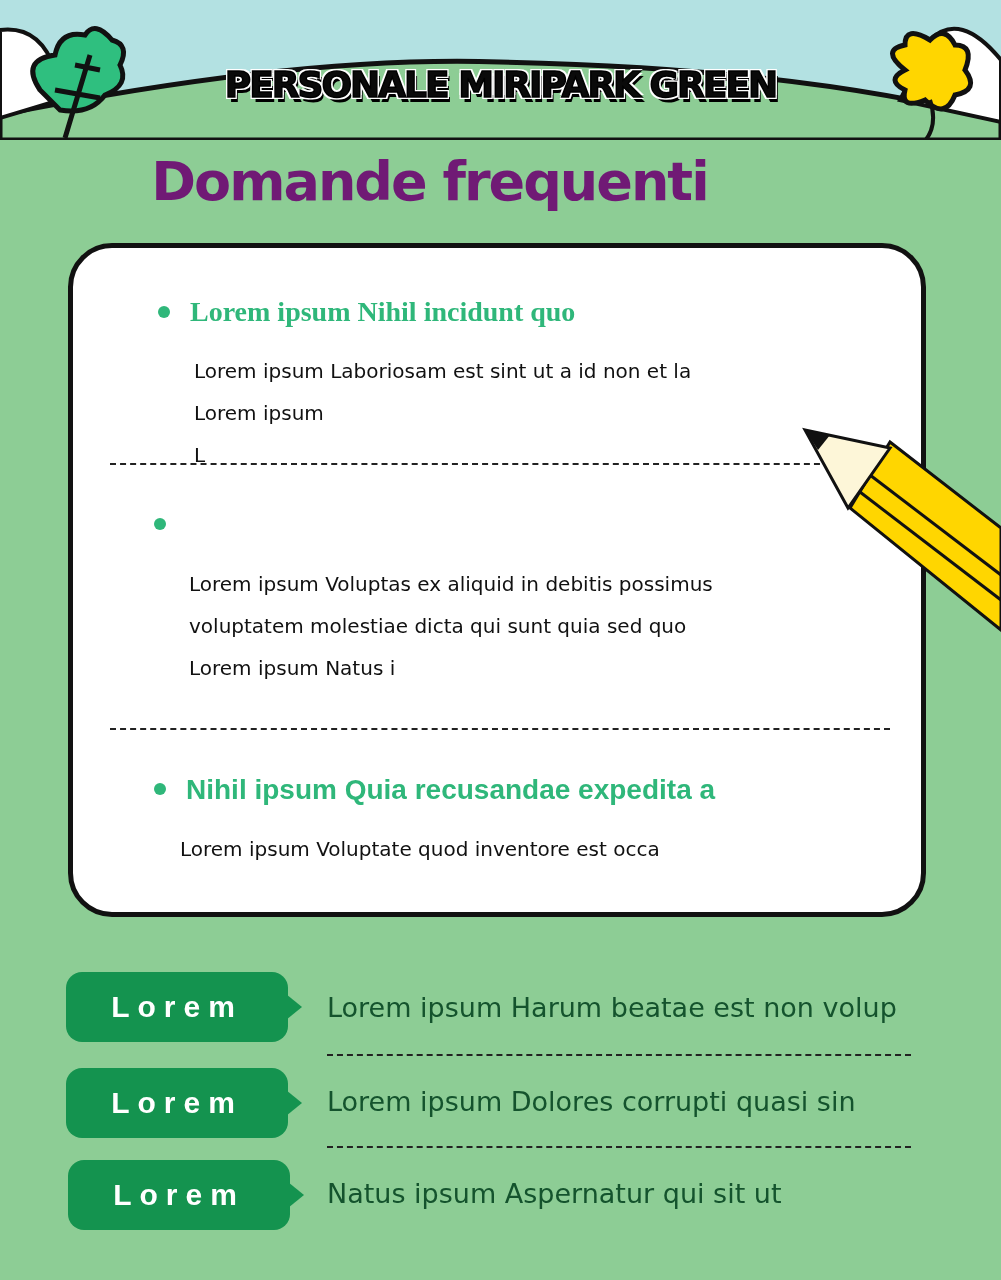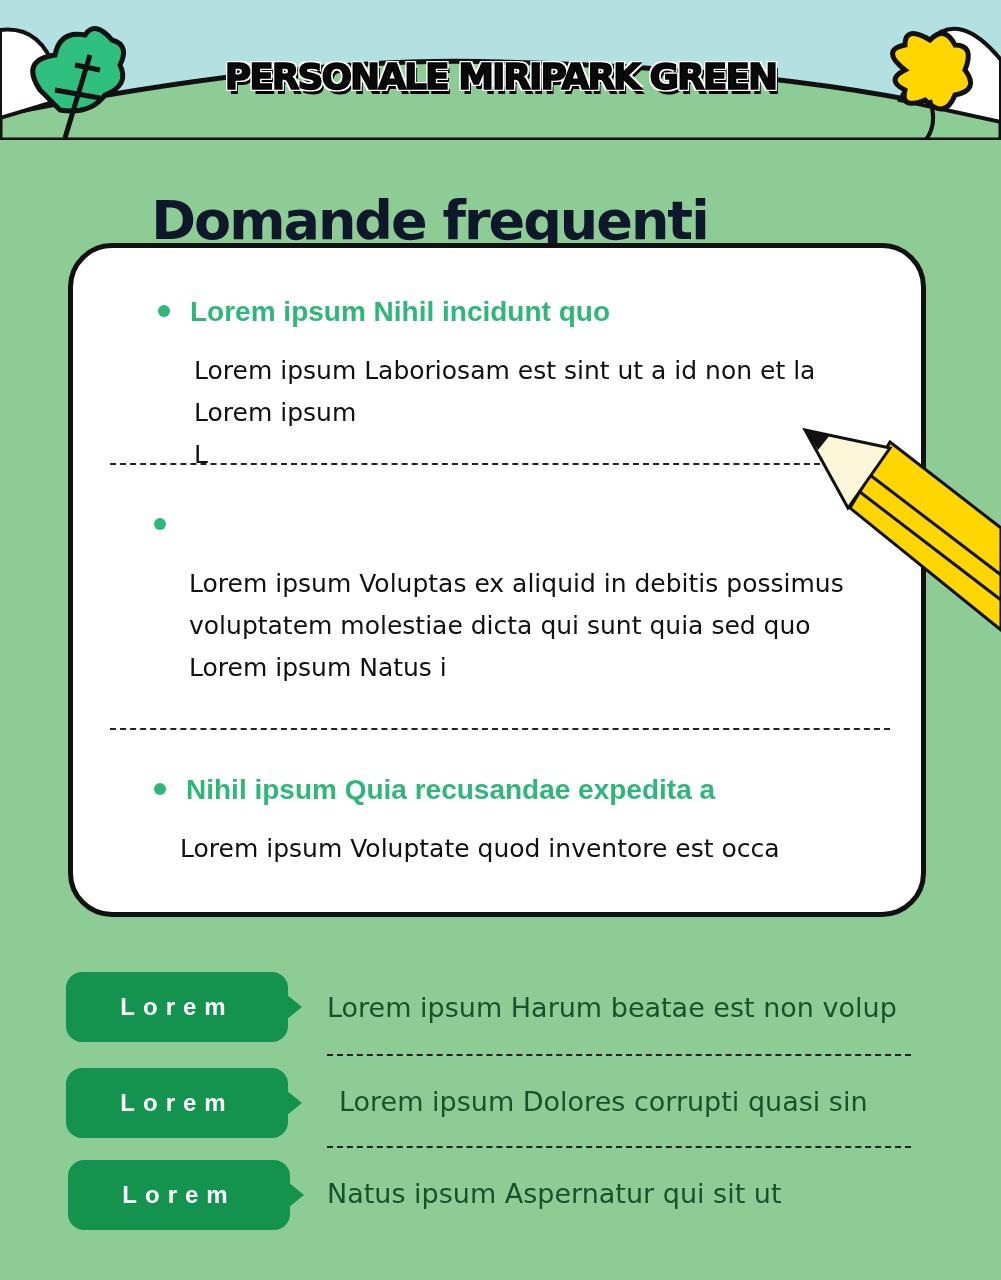--- a/index.html
+++ b/index.html
@@ -1,26 +1,26 @@
 <!DOCTYPE html>
 <html><head>
 <meta charset="utf-8">
 <style>
   html,body{margin:0;padding:0;}
   body{width:1001px;height:1280px;overflow:hidden;position:relative;background:#8dcd95;font-family:"Liberation Sans",sans-serif;}
   .sky{position:absolute;left:0;top:0;width:1001px;height:140px;}
-  .banner{position:absolute;left:0;top:56px;width:1001px;text-align:center;font-family:"DejaVu Sans",sans-serif;font-weight:bold;font-size:36px;letter-spacing:-2px;color:#0a0a0a;
+  .banner{position:absolute;left:0;top:64px;width:1001px;text-align:center;font-family:"DejaVu Sans",sans-serif;font-weight:bold;font-size:36px;letter-spacing:-2px;color:#0a0a0a;
     -webkit-text-stroke:1.5px #000;text-shadow:-2px -2px 0 #fff,2px -2px 0 #fff,-2px 2px 0 #fff,2px 2px 0 #fff,3px 5px 0 #000;}
-  .title{position:absolute;left:0;top:150px;width:859px;text-align:center;font-family:"DejaVu Sans",sans-serif;font-weight:bold;font-size:54px;letter-spacing:-2px;color:#0f172a;margin-top:39px;}
+  .title{position:absolute;left:0;top:150px;width:859px;text-align:center;font-family:"DejaVu Sans",sans-serif;font-weight:bold;font-size:54px;letter-spacing:-2px;color:#701a75;}
   .card{position:absolute;left:68px;top:243px;width:858px;height:674px;background:#fff;border:5px solid #111;border-radius:44px;box-sizing:border-box;}
   .q{position:absolute;color:#2fb77a;font-weight:bold;font-size:28px;}
   .q .dot{display:inline-block;width:12px;height:12px;border-radius:50%;background:#2fb77a;margin-right:20px;vertical-align:middle;position:relative;top:-3px;}
-  .a{position:absolute;color:#111;font-size:25px;line-height:42px;font-family:"DejaVu Sans",sans-serif;}
+  .a{position:absolute;color:#111;font-size:20px;line-height:42px;font-family:"DejaVu Sans",sans-serif;}
   .dash{position:absolute;height:0;border-top:2px dashed #222;}
-  .tag{position:absolute;left:66px;width:222px;height:70px;background:#14934f;border-radius:16px;color:#fff;font-weight:bold;font-size:24px;letter-spacing:8px;display:flex;align-items:center;justify-content:center;}
+  .tag{position:absolute;left:66px;width:222px;height:70px;background:#14934f;border-radius:16px;color:#fff;font-weight:bold;font-size:30px;letter-spacing:8px;display:flex;align-items:center;justify-content:center;}
   .tag:after{content:"";position:absolute;right:-14px;top:22px;border-left:16px solid #14934f;border-top:13px solid transparent;border-bottom:13px solid transparent;}
   .ans{position:absolute;left:327px;font-size:27px;color:#14532d;font-family:"DejaVu Sans",sans-serif;}
   .pencil{position:absolute;left:800px;top:420px;width:201px;height:220px;}
 </style>
 </head>
 <body>
 
 <svg class="sky" viewBox="0 0 1001 140">
   <rect x="0" y="0" width="1001" height="140" fill="#b3e1e2"></rect>
   <path d="M0 140 L0 115 Q300 55 500 62 Q800 68 1001 120 L1001 140 Z" fill="#8dcd95" stroke="#111" stroke-width="5"></path>
@@ -34,21 +34,21 @@
     <path d="M905 70 Q880 50 905 45 Q905 25 930 40 Q945 25 955 45 Q975 45 965 70 Q980 90 955 95 Q945 120 925 100 Q900 110 905 90 Q885 80 905 70 Z" fill="#ffd600" stroke="#111" stroke-width="5"></path>
     <path d="M930 100 Q940 130 918 148" stroke="#111" stroke-width="4" fill="none"></path>
   </g>
 </svg>
 
 <div class="banner">PERSONALE MIRIPARK GREEN</div>
 <div class="title">Domande frequenti</div>
 
 <div class="card"></div>
 
-<div class="q" style="left:158px;top:296px;"><span class="dot"></span><span>Lorem ipsum Nihil incidunt quo</span></div>
+<div class="q" style="left:158px;top:296px;font-family:Liberation Serif, serif;"><span class="dot"></span><span>Lorem ipsum Nihil incidunt quo</span></div>
 <div class="a" style="left:194px;top:350px;">
   <div>Lorem ipsum Laboriosam est sint ut a id non et la</div>
   <div>Lorem ipsum</div>
   <div>L</div>
 </div>
 <div class="dash" style="left:110px;top:463px;width:720px;"></div>
 
 <div class="q" style="left:154px;top:509px;"><span class="dot"></span></div>
 <div class="a" style="left:189px;top:563px;">
   <div>Lorem ipsum Voluptas ex aliquid in debitis possimus</div>
@@ -69,17 +69,17 @@
   <line x1="60" y1="72" x2="201" y2="180" stroke="#111" stroke-width="3"></line>
   <polygon points="5,10 90,28 48,88" fill="#fdf6d8" stroke="#111" stroke-width="3"></polygon>
   <polygon points="5,10 30,15 18,30" fill="#111"></polygon>
 </svg>
 
 <div class="tag" style="top:972px;">Lorem</div>
 <div class="ans" style="top:992px;">Lorem ipsum Harum beatae est non volup</div>
 <div class="dash" style="left:327px;top:1054px;width:584px;"></div>
 
 <div class="tag" style="top:1068px;">Lorem</div>
-<div class="ans" style="top:1086px;margin-left:12px;">Lorem ipsum Dolores corrupti quasi sin</div>
+<div class="ans" style="top:1086px;">Lorem ipsum Dolores corrupti quasi sin</div>
 <div class="dash" style="left:327px;top:1146px;width:584px;"></div>
 
 <div class="tag" style="top:1160px;left:68px;">Lorem</div>
 <div class="ans" style="top:1178px;">Natus ipsum Aspernatur qui sit ut</div>
 
 </body></html>

